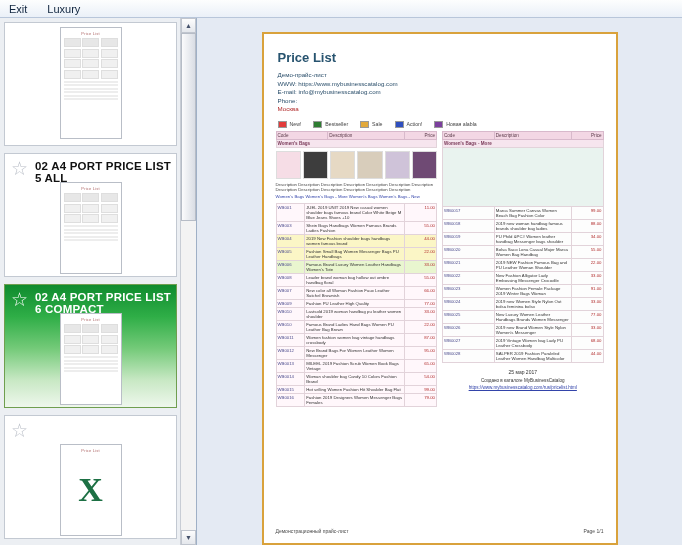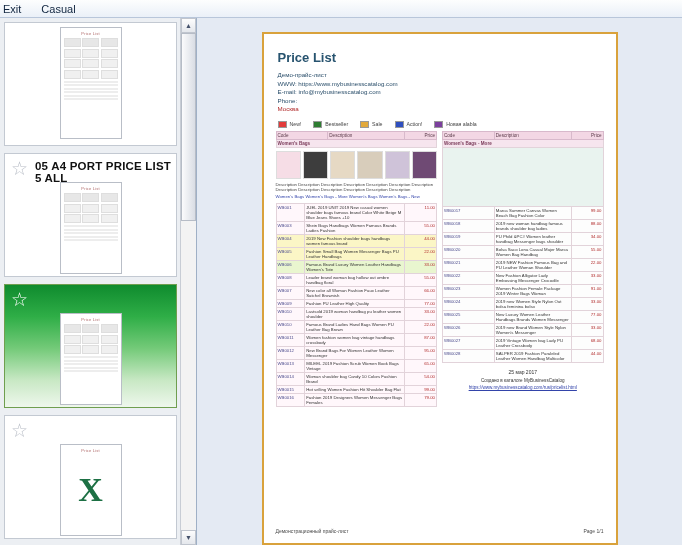--- a/index.html
+++ b/index.html
@@ -7,21 +7,21 @@
     width:682px;height:545px;overflow:hidden;
     font-family:"Liberation Sans", sans-serif;
     font-size:11px;color:#000;background:#ffffff;
   }
   .app{width:682px;height:545px;display:flex;flex-direction:column;background:#e8eef7;}
 
   
   .menubar{
     height:17px;flex:0 0 17px;display:flex;align-items:center;
     background:linear-gradient(#fdfefe,#eaf0f8);
-    border-bottom:1px solid #b8c6da;padding-left:0;gap:14px;
+    border-bottom:1px solid #b8c6da;padding-left:6px;gap:14px;
   }
   .menubar .mi{font-size:11px;color:#10253f;padding:1px 3px;cursor:default;}
 
   
   .split{flex:1 1 auto;display:flex;min-height:0;background:#dfe7f2;}
 
   
   .leftpane{
     width:196px;flex:0 0 196px;display:flex;min-height:0;
     background:#eceff3;border-right:1px solid #9fb0c6;
@@ -148,21 +148,21 @@
     font-size:5px;color:#4a4a4a;border-top:0;
   }
 </style>
 </head>
 <body>
 
 <div class="app">
 
   <div class="menubar">
     <div class="mi">Exit</div>
-    <div class="mi">Casual</div>
+    <div class="mi">Luxury</div>
   </div>
 
   <div class="split">
 
     <div class="leftpane">
       <div class="thumbs">
 
         <div class="thumb">
           <div class="page-mini top">
             <div class="pm-title">Price List</div>
@@ -194,21 +194,21 @@
                 <div class="pm-line"></div>
               <div class="pm-line"></div>
                 <div class="pm-line"></div>
                 <div class="pm-line"></div>
             </div>
           </div>
         </div>
 
         <div class="thumb">
           <span class="star">☆</span>
-          <div class="tlabel">05 A4 PORT PRICE LIST 5 ALL</div>
+          <div class="tlabel">02 A4 PORT PRICE LIST 5 ALL</div>
           <div class="page-mini mid">
             <div class="pm-title">Price List</div>
             <div class="pm-grid">
               <div class="pm-row">
                   <div class="pm-cell img"></div>
                   <div class="pm-cell img"></div>
                   <div class="pm-cell img"></div>
                 </div>
               <div class="pm-row">
                   <div class="pm-cell"></div>
@@ -226,20 +226,21 @@
                 <div class="pm-line"></div>
                 <div class="pm-line"></div>
               <div class="pm-line"></div>
                 <div class="pm-line"></div>
             </div>
           </div>
         </div>
 
         <div class="thumb sel">
           <span class="star">☆</span>
+          <div class="tlabel">02 A4 PORT PRICE LIST 6 COMPACT</div>
           <div class="page-mini mid">
             <div class="pm-title">Price List</div>
             <div class="pm-grid">
               <div class="pm-row">
                   <div class="pm-cell img"></div>
                   <div class="pm-cell img"></div>
                   <div class="pm-cell img"></div>
                 </div>
               <div class="pm-row">
                   <div class="pm-cell"></div>

